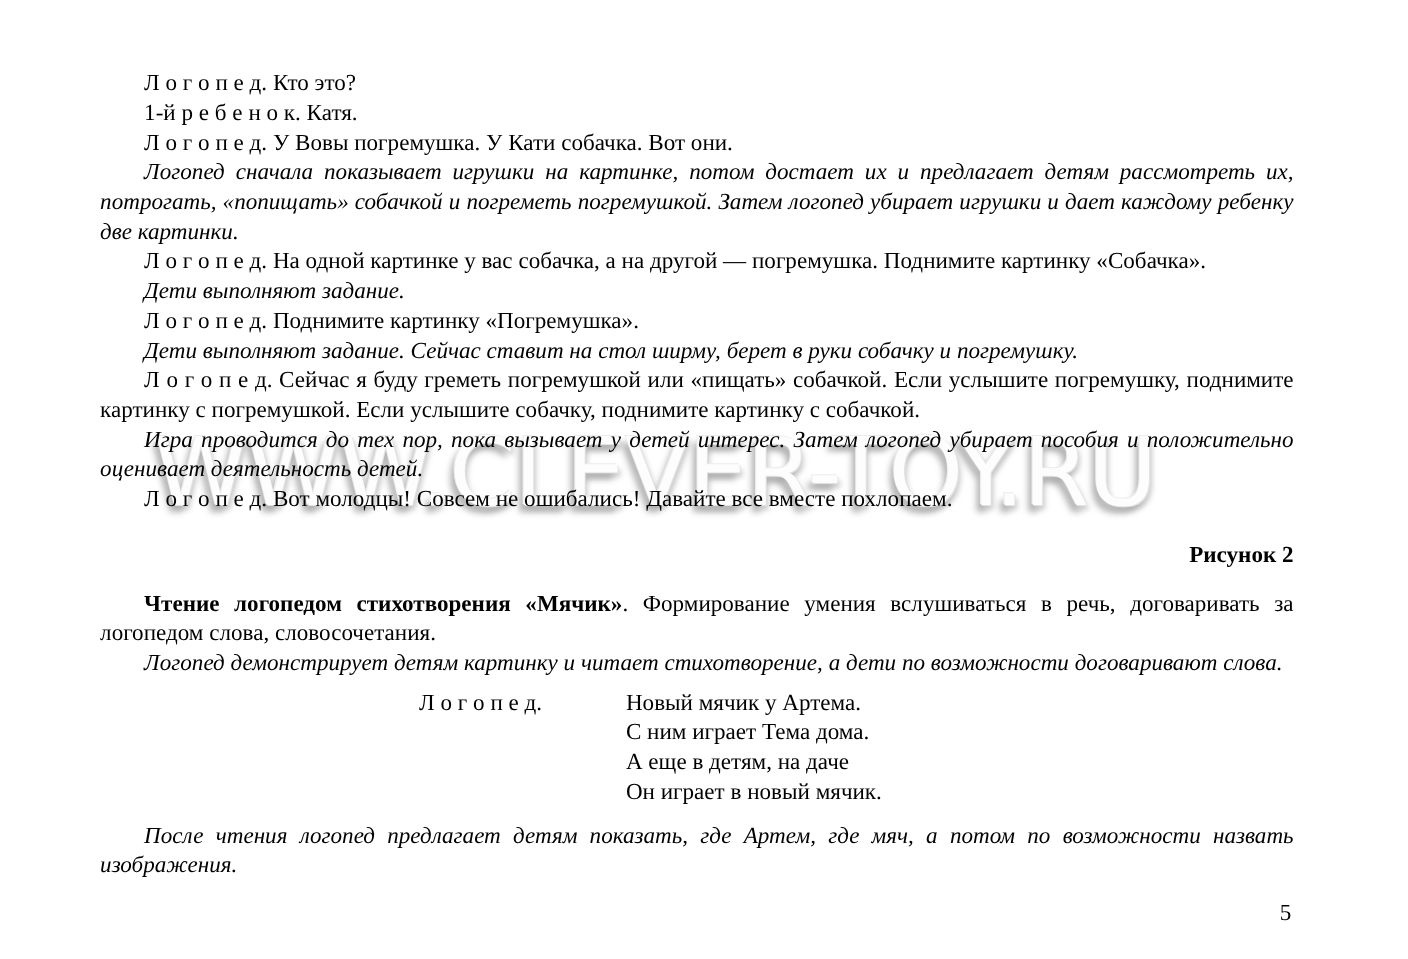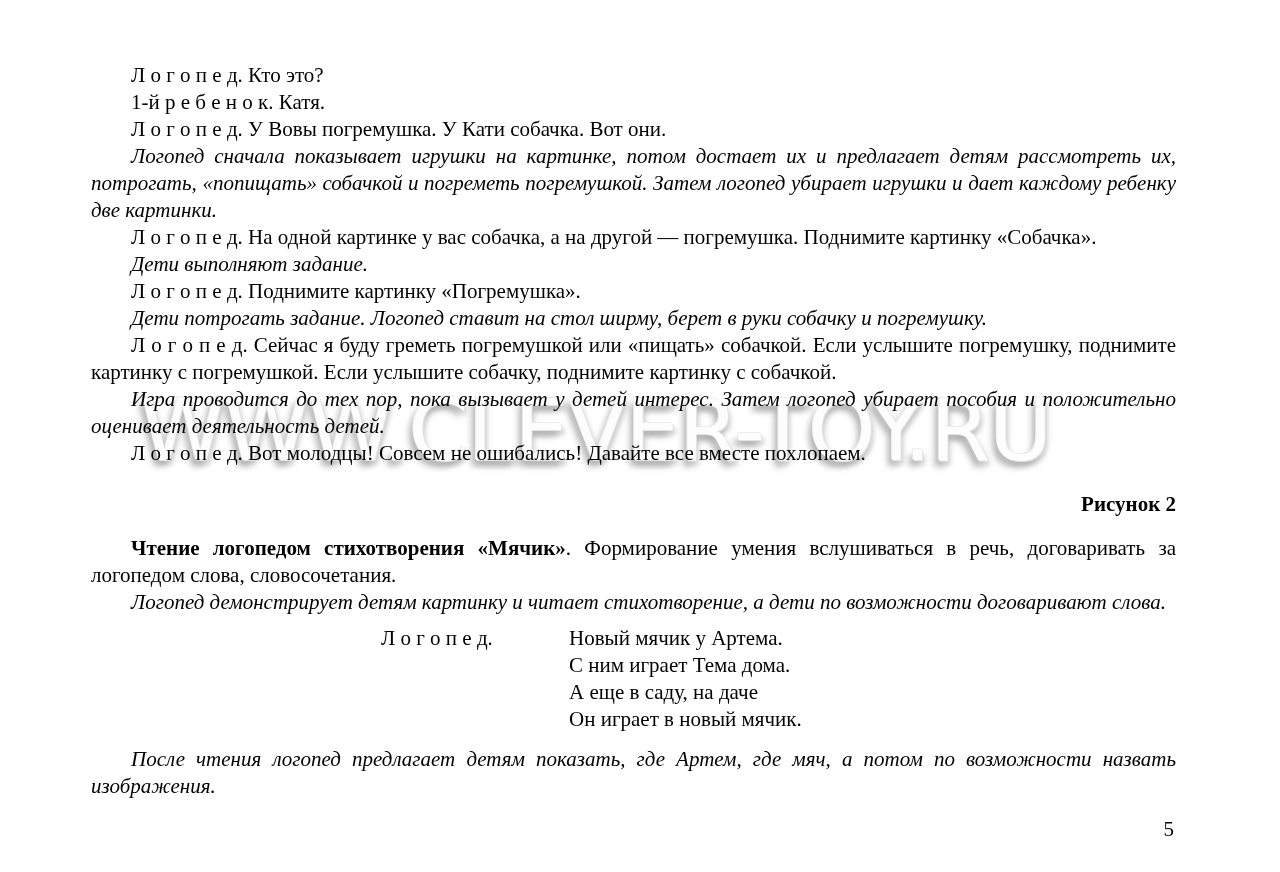--- a/index.html
+++ b/index.html
@@ -103,40 +103,40 @@
     <p class="dialog">Л о г о п е д. У Вовы погремушка. У Кати собачка. Вот они.</p>
 
     <p class="italic">Логопед сначала показывает игрушки на картинке, потом достает их и предлагает детям рассмотреть их, потрогать, «попищать» собачкой и погреметь погремушкой. Затем логопед убирает игрушки и дает каждому ребенку две картинки.</p>
 
     <p class="dialog">Л о г о п е д. На одной картинке у вас собачка, а на другой — погремушка. Поднимите картинку «Собачка».</p>
 
     <p class="italic">Дети выполняют задание.</p>
 
     <p class="dialog">Л о г о п е д. Поднимите картинку «Погремушка».</p>
 
-    <p class="italic">Дети потрогать задание. Логопед ставит на стол ширму, берет в руки собачку и погремушку.</p>
+    <p class="italic">Дети выполняют задание. Сейчас ставит на стол ширму, берет в руки собачку и погремушку.</p>
 
     <p class="dialog">Л о г о п е д. Сейчас я буду греметь погремушкой или «пищать» собачкой. Если услышите погремушку, поднимите картинку с погремушкой. Если услышите собачку, поднимите картинку с собачкой.</p>
 
     <p class="italic">Игра проводится до тех пор, пока вызывает у детей интерес. Затем логопед убирает пособия и положительно оценивает деятельность детей.</p>
 
     <p class="dialog">Л о г о п е д. Вот молодцы! Совсем не ошибались! Давайте все вместе похлопаем.</p>
 
     <p class="figure-heading">Рисунок 2</p>
 
     <p><span class="lead-bold">Чтение логопедом стихотворения «Мячик»</span><span>. Формирование умения вслушиваться в речь, договаривать за логопедом слова, словосочетания.</span></p>
 
     <p class="italic">Логопед демонстрирует детям картинку и читает стихотворение, а дети по возможности договаривают слова.</p>
 
     <div class="poem">
       <div class="poem-speaker">Л о г о п е д.</div>
       <div class="poem-lines">
         <div>Новый мячик у Артема.</div>
         <div>С ним играет Тема дома.</div>
-        <div>А еще в саду, на даче</div>
+        <div>А еще в детям, на даче</div>
         <div>Он играет в новый мячик.</div>
       </div>
     </div>
 
     <p class="italic closing">После чтения логопед предлагает детям показать, где Артем, где мяч, а потом по возможности назвать изображения.</p>
 
   </div>
 
   <div class="page-number">5</div>
 

